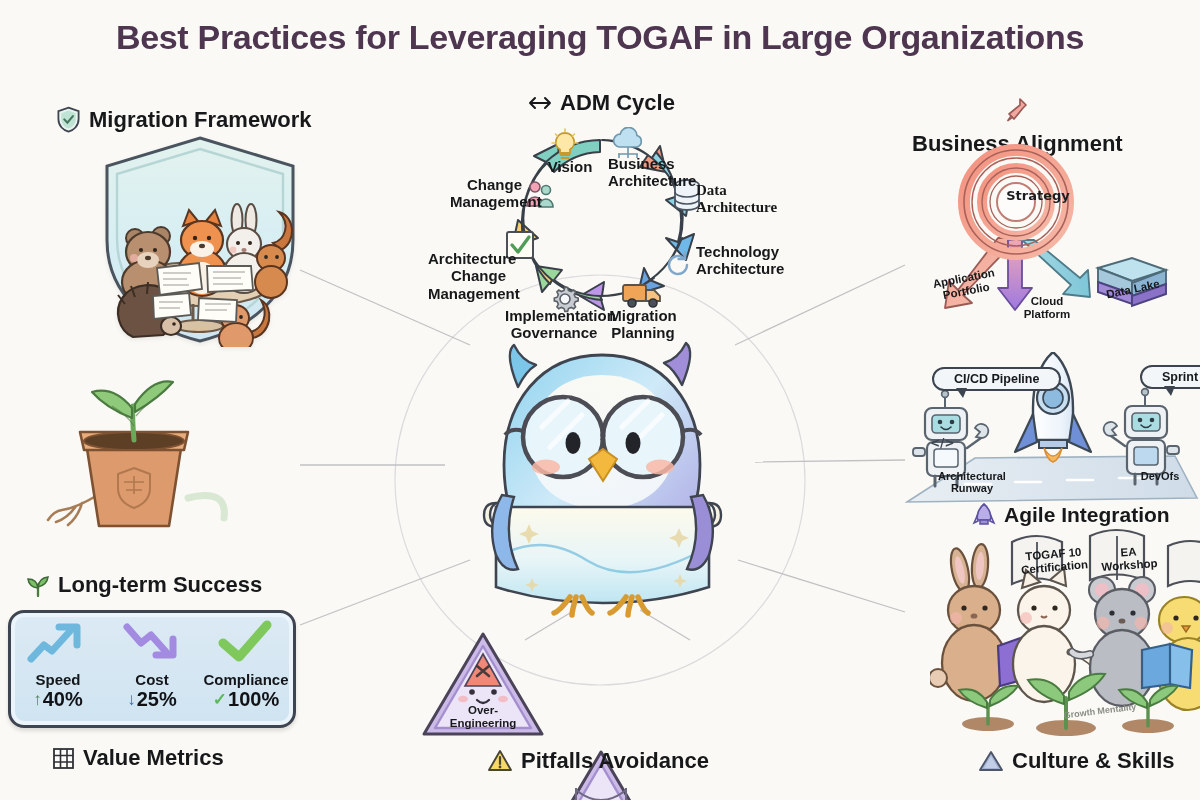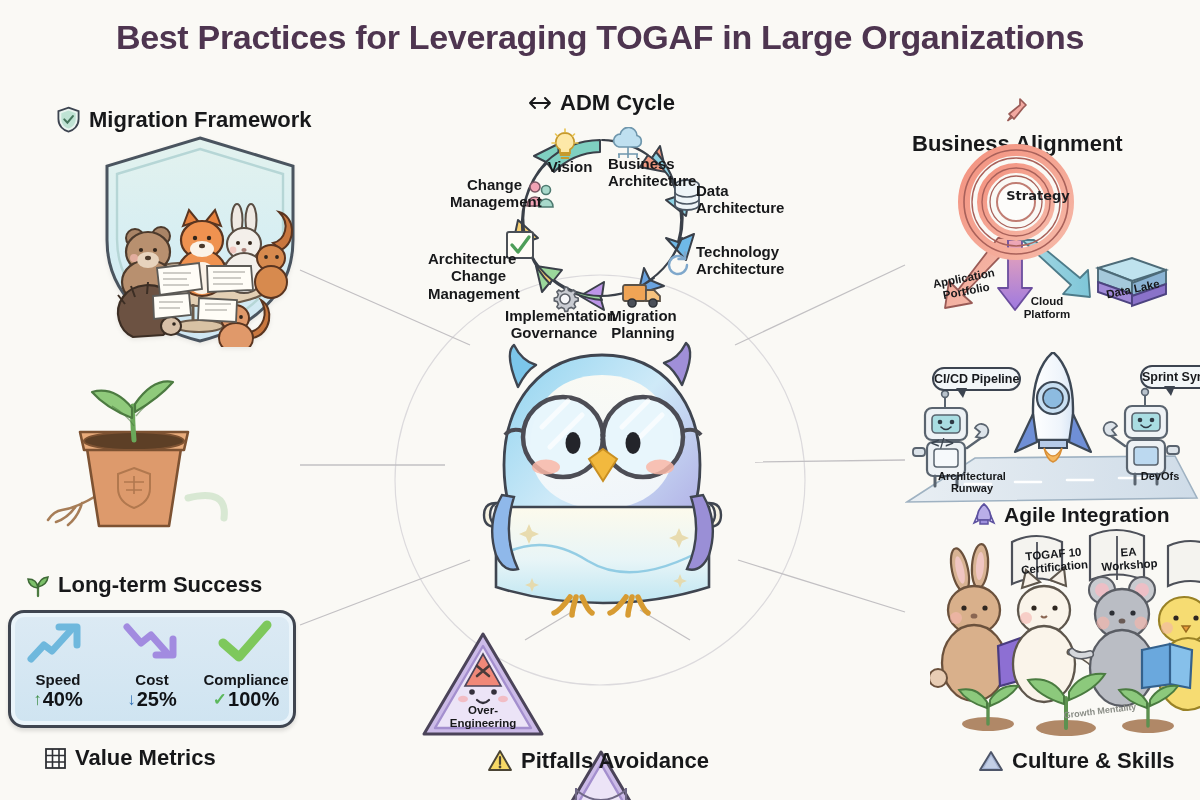--- a/index.html
+++ b/index.html
@@ -60,21 +60,21 @@
     position:relative;width:126px;height:112px;
   }
   .tri .tri-txt{
     position:absolute;left:0;right:0;bottom:12px;
     font-size:11.5px;line-height:1.12;text-align:center;font-weight:bold;color:#17181a;
   }
 
   
   .bubble{
     position:absolute;background:#f2f6f8;border:2.2px solid #3c4450;border-radius:13px;
-    font-size:12.5px;font-weight:bold;color:#16181c;padding:3px 0;white-space:nowrap;
+    font-size:12.5px;font-weight:bold;color:#16181c;padding:3px 20px;white-space:nowrap;
   }
   .bubble::after{
     content:"";position:absolute;bottom:-9px;left:22px;width:0;height:0;
     border-left:7px solid transparent;border-right:4px solid transparent;border-top:10px solid #3c4450;
   }
 
   
   .booklab{
     position:absolute;font-size:11.5px;line-height:1.1;text-align:center;
     font-weight:bold;color:#16181c;
@@ -255,21 +255,21 @@
   </svg>
   <svg class="abs" style="left:524px;top:178px;" width="30" height="32" viewBox="0 0 30 32">
     <circle cx="11" cy="9" r="5" fill="#f2a3b5" stroke="#7a5563" stroke-width="1.6"></circle>
     <path d="M3 28 a8 9 0 0 1 16 0 Z" fill="#f2a3b5" stroke="#7a5563" stroke-width="1.6"></path>
     <circle cx="22" cy="12" r="4.5" fill="#a8d9cb" stroke="#4e7a70" stroke-width="1.6"></circle>
     <path d="M15 29 a7 8 0 0 1 14 0 Z" fill="#a8d9cb" stroke="#4e7a70" stroke-width="1.6"></path>
   </svg>
 
   <div class="abs adm-lab" style="left:540px;top:158px;width:60px;">Vision</div>
   <div class="abs adm-lab" style="left:608px;top:155px;width:66px;">Business Architecture</div>
-  <div class="abs adm-lab" style="left:696px;top:182px;width:70px;text-align:left;">Data Architecture</div>
+  <div class="abs adm-lab" style="left:696px;top:182px;width:70px;text-align:left;font-family:Liberation Serif, serif;">Data Architecture</div>
   <div class="abs adm-lab" style="left:696px;top:243px;width:74px;text-align:left;">Technology Architecture</div>
   <div class="abs adm-lab" style="left:604px;top:307px;width:78px;">Migration Planning</div>
   <div class="abs adm-lab" style="left:505px;top:307px;width:98px;">Implementation Governance</div>
   <div class="abs adm-lab" style="left:428px;top:238px;width:78px;text-align:right;margin-top:12px;">Architecture Change Management</div>
   <div class="abs adm-lab" style="left:450px;top:176px;width:72px;text-align:right;">Change Management</div>
 
   <div class="abs sec-label" style="left:912px;top:97px;flex-direction:column;">
     <svg class="ic" width="24" height="26" viewBox="0 0 24 26">
       <path d="M15 2 l6 6 l-3 3 l-9 11 l-5 -5 l11 -9 Z" fill="#f2a8a0" stroke="#9a5b56" stroke-width="1.7" stroke-linejoin="round"></path>
       <path d="M6 19 l-3.5 5 l5 -3.5 Z" fill="#f2a8a0" stroke="#9a5b56" stroke-width="1.5"></path>
@@ -457,21 +457,21 @@
         <path d="M8 24 L24 38 L52 6" fill="none" stroke="#7ec85c" stroke-width="9" stroke-linecap="round" stroke-linejoin="round"></path>
       </svg>
       <div class="mname">Compliance</div>
       <div class="mval">
         <span class="tick">✓</span>
         <span>100%</span>
       </div>
     </div>
   </div>
 
-  <div class="abs sec-label" style="left:44px;top:745px;text-align:center;">
+  <div class="abs sec-label" style="left:52px;top:745px;text-align:center;">
     <svg class="ic" width="23" height="23" viewBox="0 0 23 23">
       <rect x="2" y="2" width="19" height="19" fill="#fdfdfb" stroke="#2f3136" stroke-width="1.8"></rect>
       <path d="M2 8.5 h19 M2 15 h19 M8.5 2 v19 M15 2 v19" stroke="#2f3136" stroke-width="1.6" fill="none"></path>
     </svg>
     <span>Value Metrics</span>
   </div>
 
   <svg class="abs" style="left:430px;top:335px;" width="345" height="295" viewBox="0 0 345 295">
     <defs>
       <linearGradient id="owlBody" x1="0" y1="0" x2="1" y2="1">

